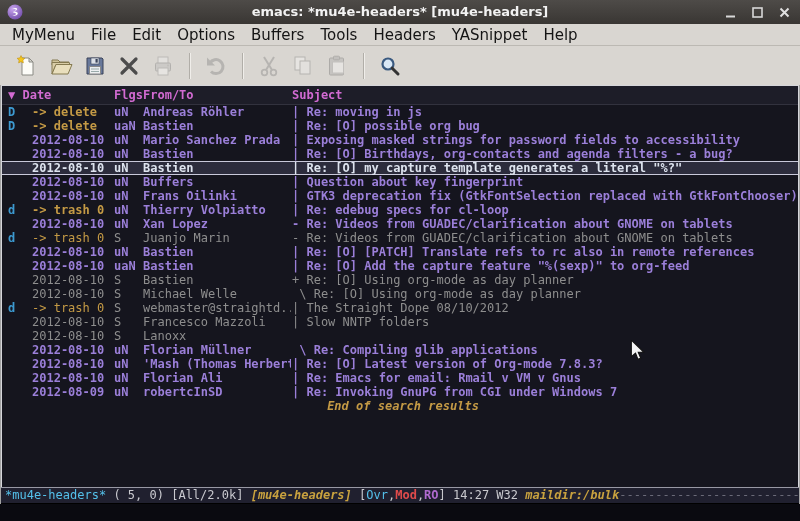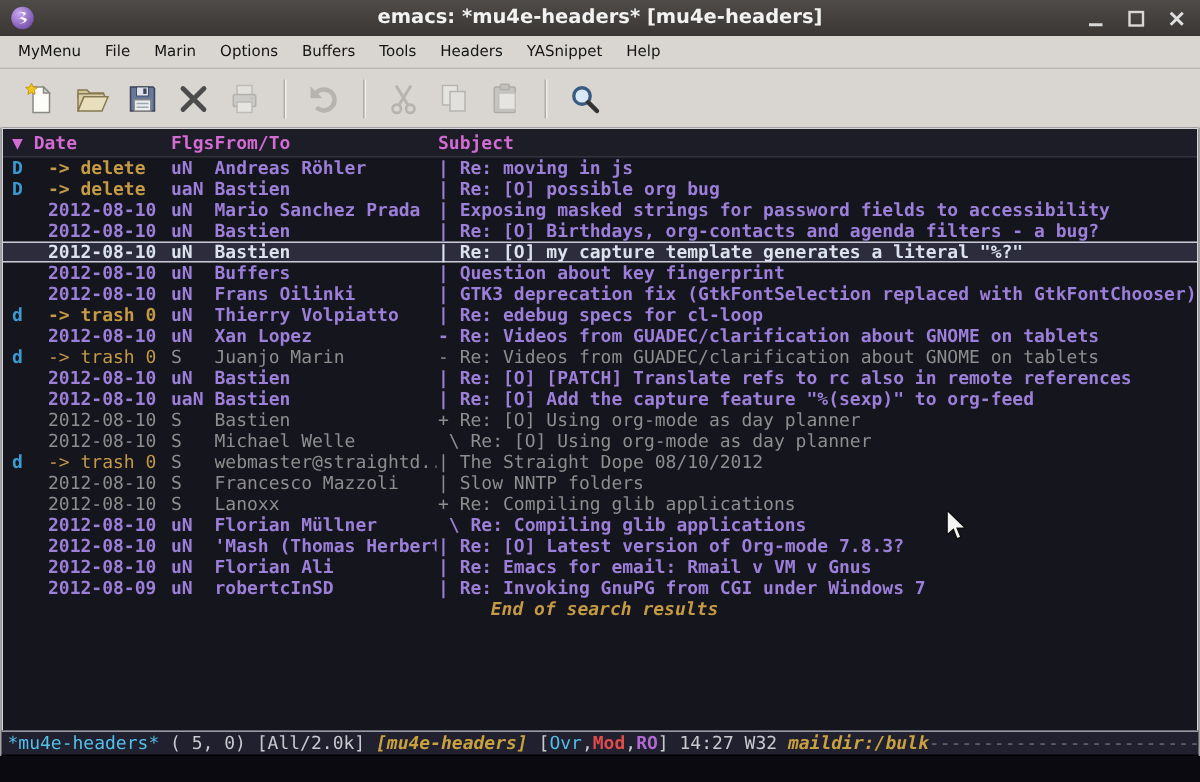--- a/index.html
+++ b/index.html
@@ -11,21 +11,21 @@
     background:linear-gradient(#4e4b48,#393633);color:#fff;}
   #title-text{position:absolute;left:0;right:0;top:0;height:24px;line-height:24px;
     text-align:center;font-weight:bold;font-size:13px;color:#f2f2f2;}
   #app-icon{position:absolute;left:7px;top:4px;width:16px;height:16px;}
   #win-controls{position:absolute;right:8px;top:0;height:24px;display:flex;gap:12px;align-items:center;}
   .win-btn{width:15px;height:15px;display:flex;align-items:center;justify-content:center;}
 
   
   #menubar{position:absolute;top:24px;left:0;right:0;height:21px;background:#d9d6d1;
     border-bottom:1px solid #bcb9b3;display:flex;align-items:center;padding-left:4px;
-    font-size:10px;color:#141414;}
+    font-size:15px;color:#141414;}
   .menu-item{padding:2px 8px;white-space:nowrap;}
 
   
   #toolbar{position:absolute;top:46px;left:0;right:0;height:39px;background:#d9d6d1;
     border-bottom:1px solid #a5a29c;display:flex;align-items:center;padding-left:10px;}
   .tb-btn{width:34px;height:30px;display:flex;align-items:center;justify-content:center;border-radius:3px;}
   .tb-sep{width:1px;height:26px;background:#b1aea8;box-shadow:1px 0 0 #f0eeea;margin:0 9px;}
   .tb-btn.disabled{opacity:.35;filter:grayscale(100%);}
 
   
@@ -107,21 +107,21 @@
         <svg width="13" height="13" viewBox="0 0 13 13">
             <path d="M2.5 2.5 L10.5 10.5 M10.5 2.5 L2.5 10.5" stroke="#e0e0e0" stroke-width="2"></path>
           </svg>
       </span>
     </span>
   </div>
 
   <div id="menubar">
     <span class="menu-item">MyMenu</span>
     <span class="menu-item">File</span>
-    <span class="menu-item">Marin</span>
+    <span class="menu-item">Edit</span>
     <span class="menu-item">Options</span>
     <span class="menu-item">Buffers</span>
     <span class="menu-item">Tools</span>
     <span class="menu-item">Headers</span>
     <span class="menu-item">YASnippet</span>
     <span class="menu-item">Help</span>
   </div>
 
   <div id="toolbar">
     <span class="tb-btn">
@@ -323,21 +323,20 @@
     <span class="c c-date">2012-08-10</span>
     <span class="c c-flags">S</span>
     <span class="c c-from">Francesco Mazzoli</span>
     <span class="c c-subj">| Slow NNTP folders</span>
   </div>
         <div class="msg-row read">
     <span class="c c-mark"></span>
     <span class="c c-date">2012-08-10</span>
     <span class="c c-flags">S</span>
     <span class="c c-from">Lanoxx</span>
-    <span class="c c-subj">+ Re: Compiling glib applications</span>
   </div>
         <div class="msg-row">
     <span class="c c-mark"></span>
     <span class="c c-date">2012-08-10</span>
     <span class="c c-flags">uN</span>
     <span class="c c-from">Florian Müllner</span>
     <span class="c c-subj"> \ Re: Compiling glib applications</span>
   </div>
         <div class="msg-row">
     <span class="c c-mark"></span>

